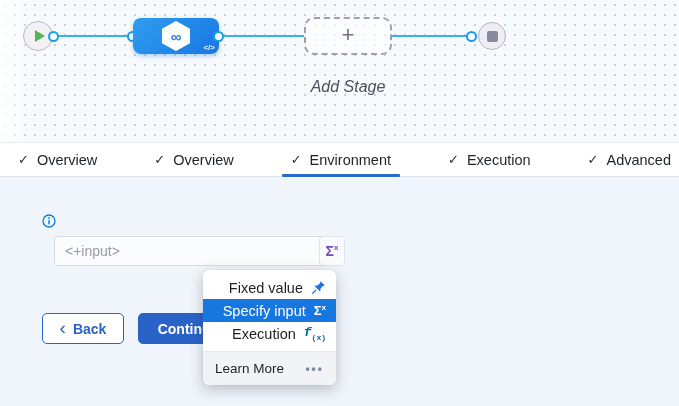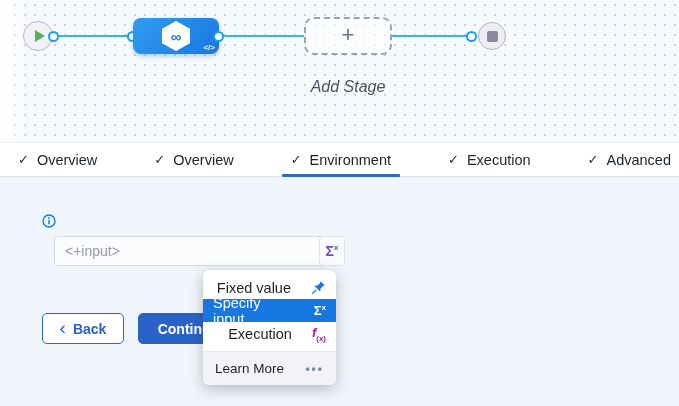--- a/index.html
+++ b/index.html
@@ -75,25 +75,25 @@
     border:1.5px solid #2a63c8; color:#2a63c8; gap:7px; }
   .btn-back .chev{ font-size:19px; font-weight:400; line-height:1; margin-top:-2px; }
   .btn-continue{ position:absolute; left:138px; top:135px; width:100px; background:#2a63c8;
     border:1.5px solid #2a63c8; color:#fff; }
 
   
   .dropdown{ position:absolute; left:203px; top:92px; width:133px; background:#fff;
     border-radius:6px; box-shadow:0 4px 14px rgba(35,40,60,.28), 0 0 1px rgba(0,0,0,.15); z-index:5; }
   .dd-items{ padding:6px 0; }
   .dd-item{ height:23px; display:flex; align-items:center; justify-content:flex-end;
-    gap:20px; padding:0 10px; font-size:14.5px; font-weight:500; color:#1d2127; cursor:pointer; }
+    gap:8px; padding:0 10px; font-size:14.5px; font-weight:500; color:#1d2127; cursor:pointer; }
   .dd-item.selected{ background:#1677e0; color:#fff; }
   .dd-item .sigma-w{ color:#fff; font-size:13px; font-weight:700; }
   .dd-item .sigma-w sup{ font-size:8px; }
-  .fx{ color:#a21caf; font-size:13px; font-style:italic; font-weight:600; }
+  .fx{ color:#0369a1; font-size:13px; font-style:italic; font-weight:600;font-family:Liberation Mono, monospace; }
   .fx sub{ font-size:8px; font-style:normal; }
   .pin-icon{ width:15px; height:15px; display:block; }
   .dd-footer{ height:34px; background:#f2f3f6; border-top:1px solid #e6e8ec;
     border-radius:0 0 6px 6px; display:flex; align-items:center;
     justify-content:space-between; padding:16px 12px; }
   .learn-more{ font-size:13.5px; color:#1d2127; cursor:pointer; }
   .more-dots{ font-size:12px; color:#7f8aa0; letter-spacing:2px; font-weight:700; cursor:pointer; line-height:1; }
 
   .info-icon{ width:14px; height:14px; display:block; cursor:pointer; }
 </style>

